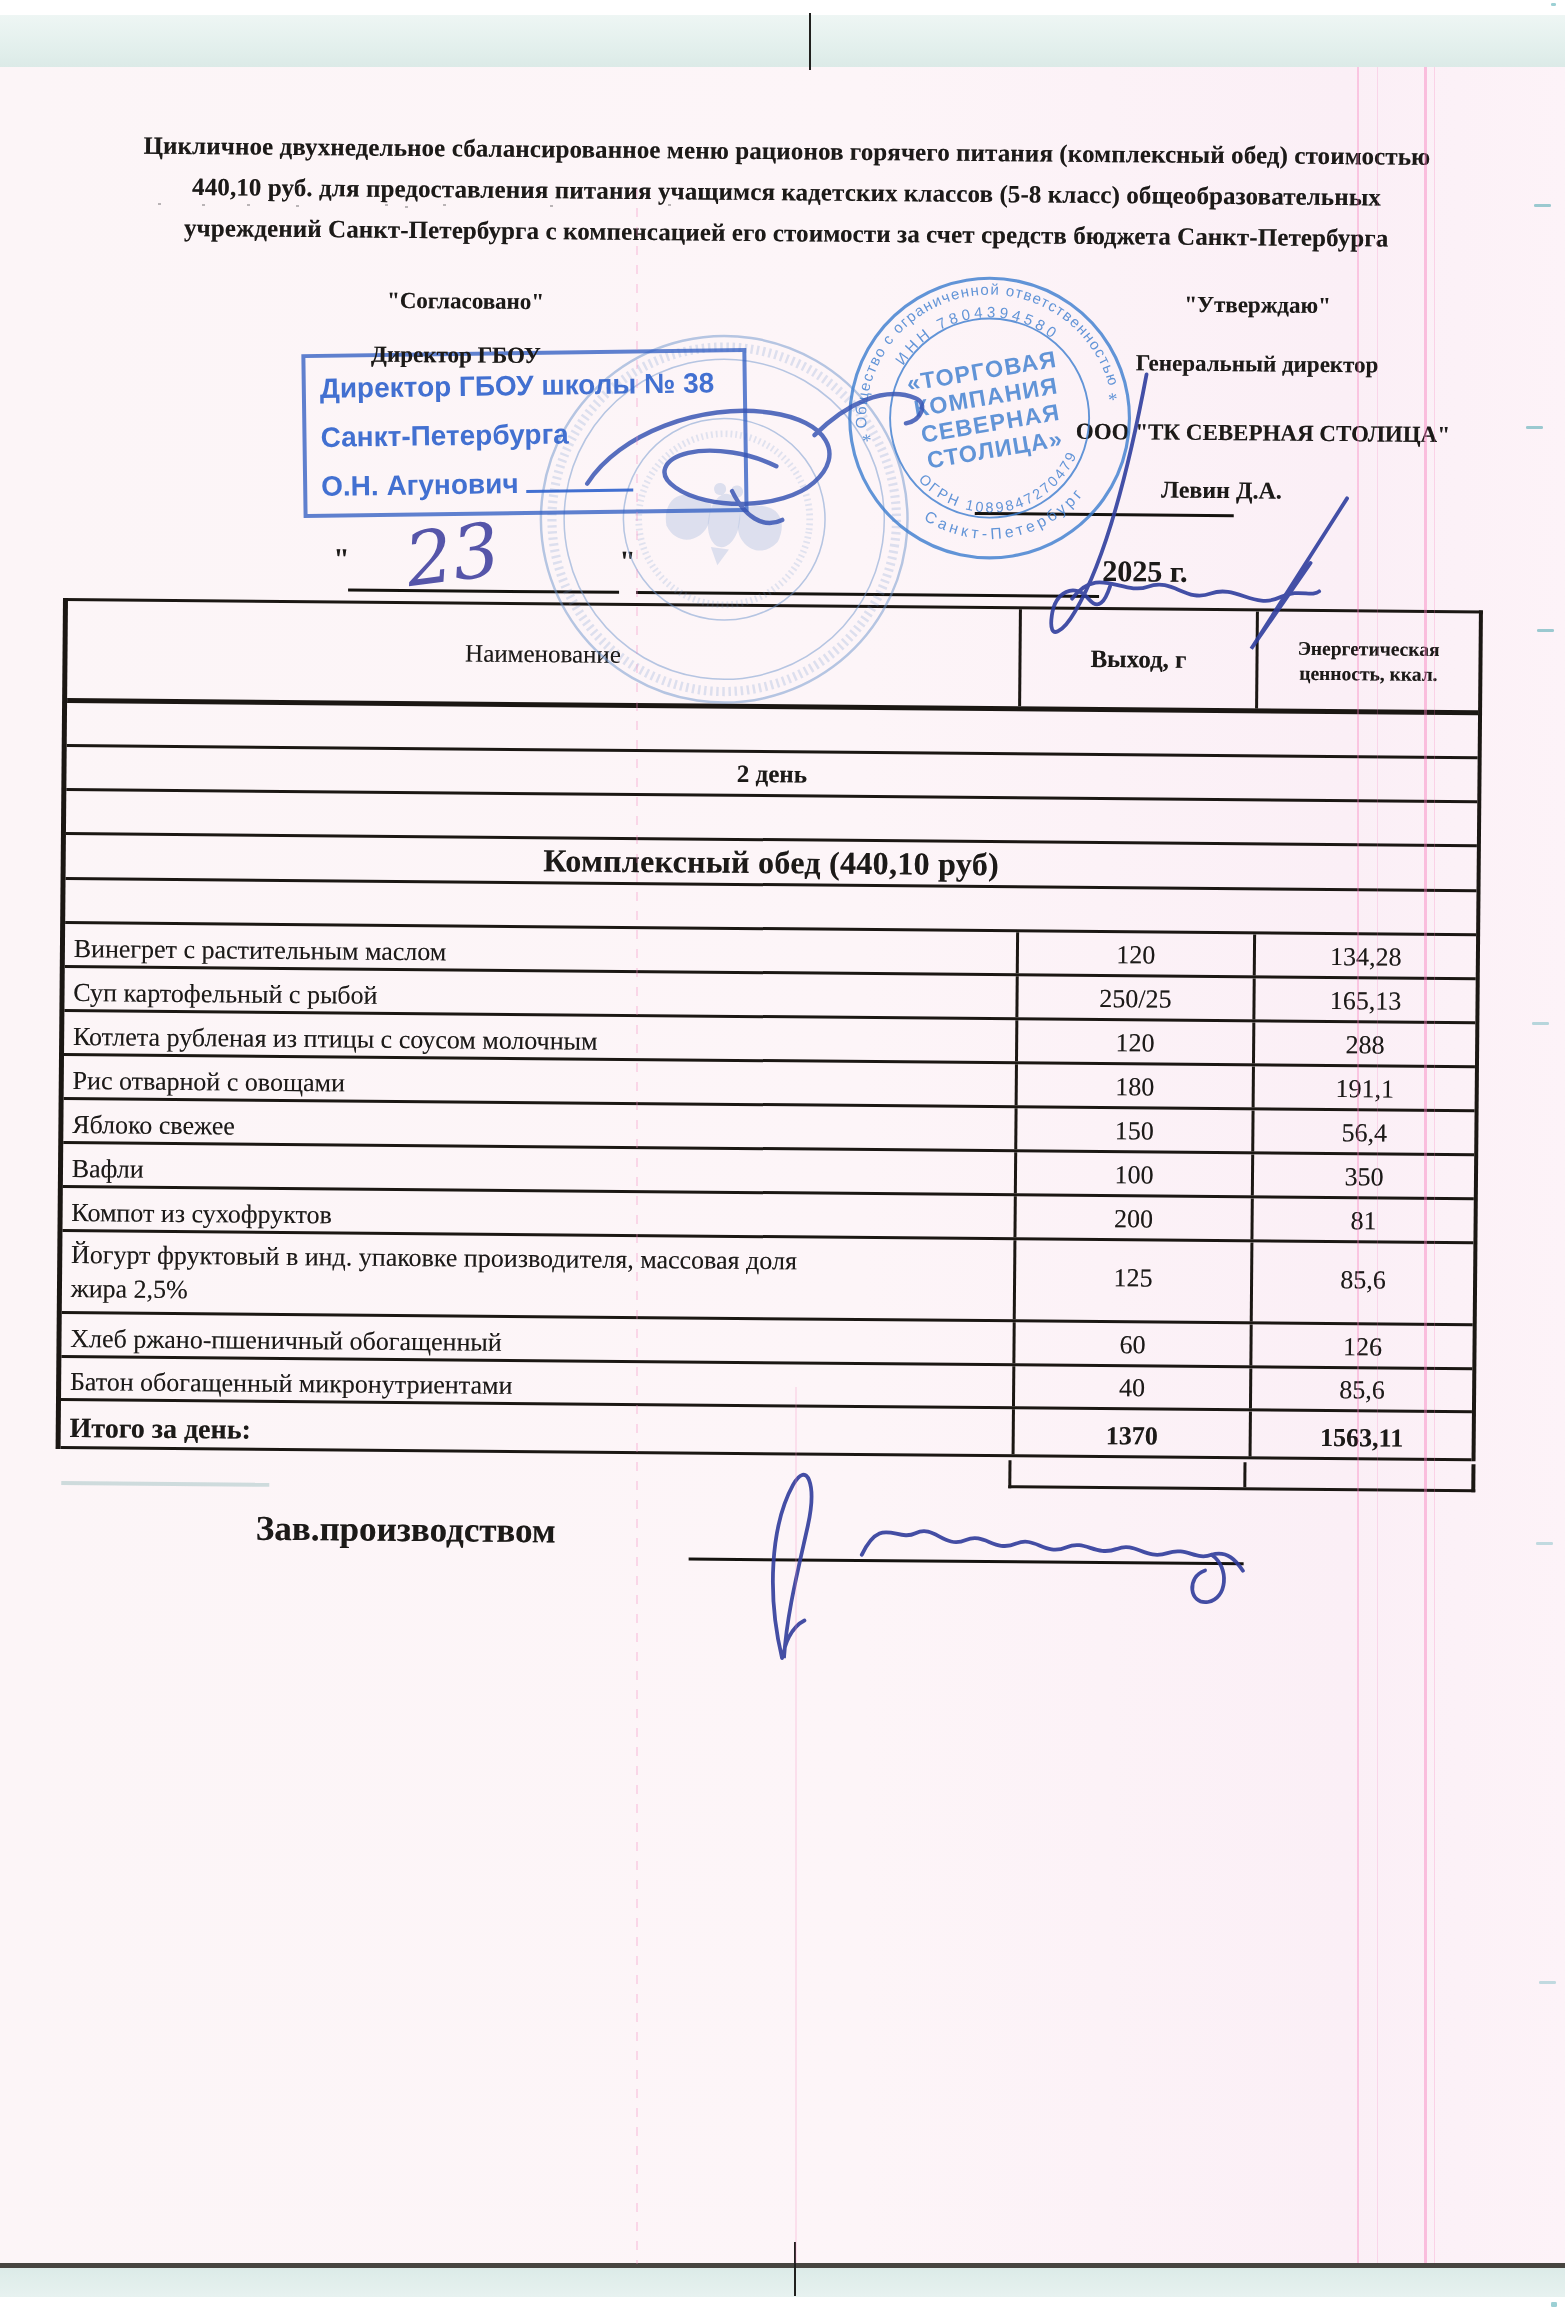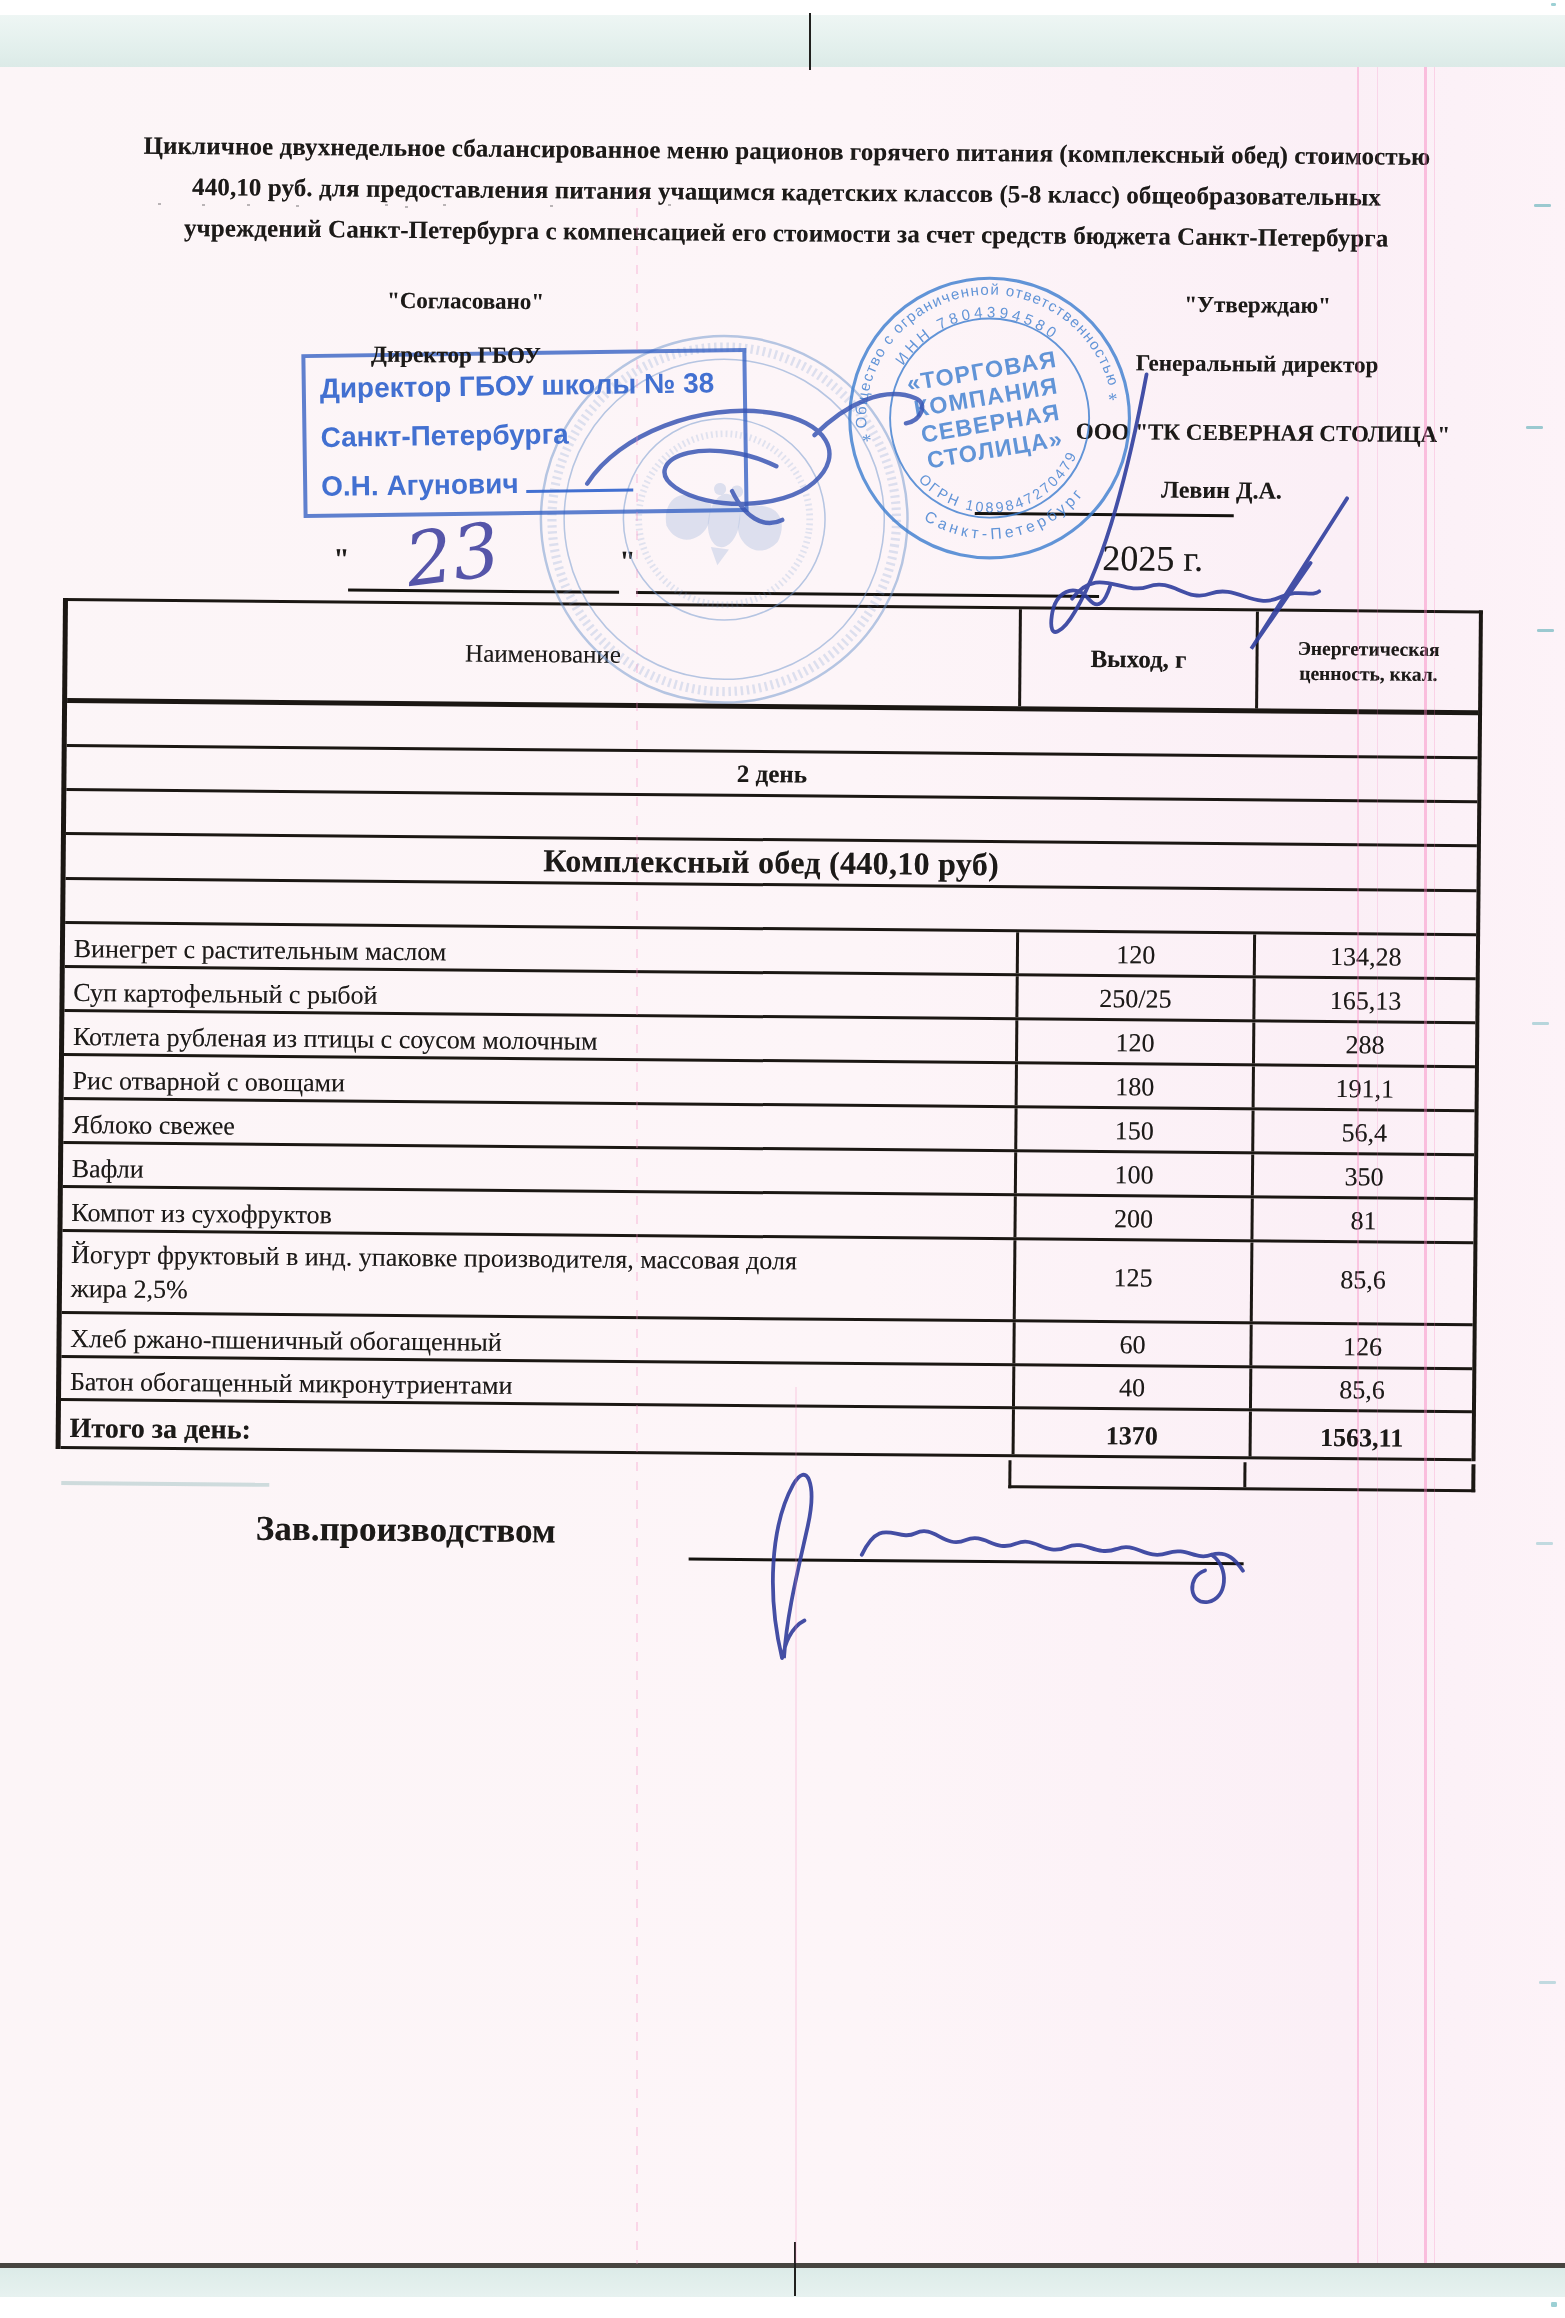--- a/index.html
+++ b/index.html
@@ -97,21 +97,21 @@
     <div class="abs ctr lbl36 ink" style="left:1072px;top:341px;width:366px;">Генеральный директор</div>
     <div class="abs ctr ink" style="left:1022px;top:410px;width:479px;font-size:23px;font-weight:bold;">ООО "ТК СЕВЕРНАЯ СТОЛИЦА"</div>
     <div class="abs ink" style="left:1160px;top:467px;font-size:24px;font-weight:bold;z-index:6;">Левин Д.А.</div>
     <div class="rule" style="left:974px;top:504px;width:259px;"></div>
 
     <div class="abs ink" style="left:333px;top:540px;font-size:29px;font-weight:bold;">"</div>
     <div class="abs hand23">23</div>
     <div class="abs ink" style="left:619px;top:540px;font-size:29px;font-weight:bold;">"</div>
     <div class="rule" style="left:348px;top:586px;width:271px;"></div>
     <div class="rule" style="left:636px;top:586px;width:463px;"></div>
-    <div class="abs ink" style="left:1102px;top:528px;font-size:36px;font-weight:normal;z-index:6;">2025 г.</div>
+    <div class="abs ink" style="left:1102px;top:545px;font-size:30px;font-weight:bold;z-index:6;">2025 г.</div>
 
     <div class="abs rect-stamp" style="z-index:5;">
       <div>Директор ГБОУ школы № 38</div>
       <div>Санкт-Петербурга</div>
       <div>
         <span>О.Н. Агунович</span>
         <span class="fill-line"></span>
       </div>
     </div>
 

